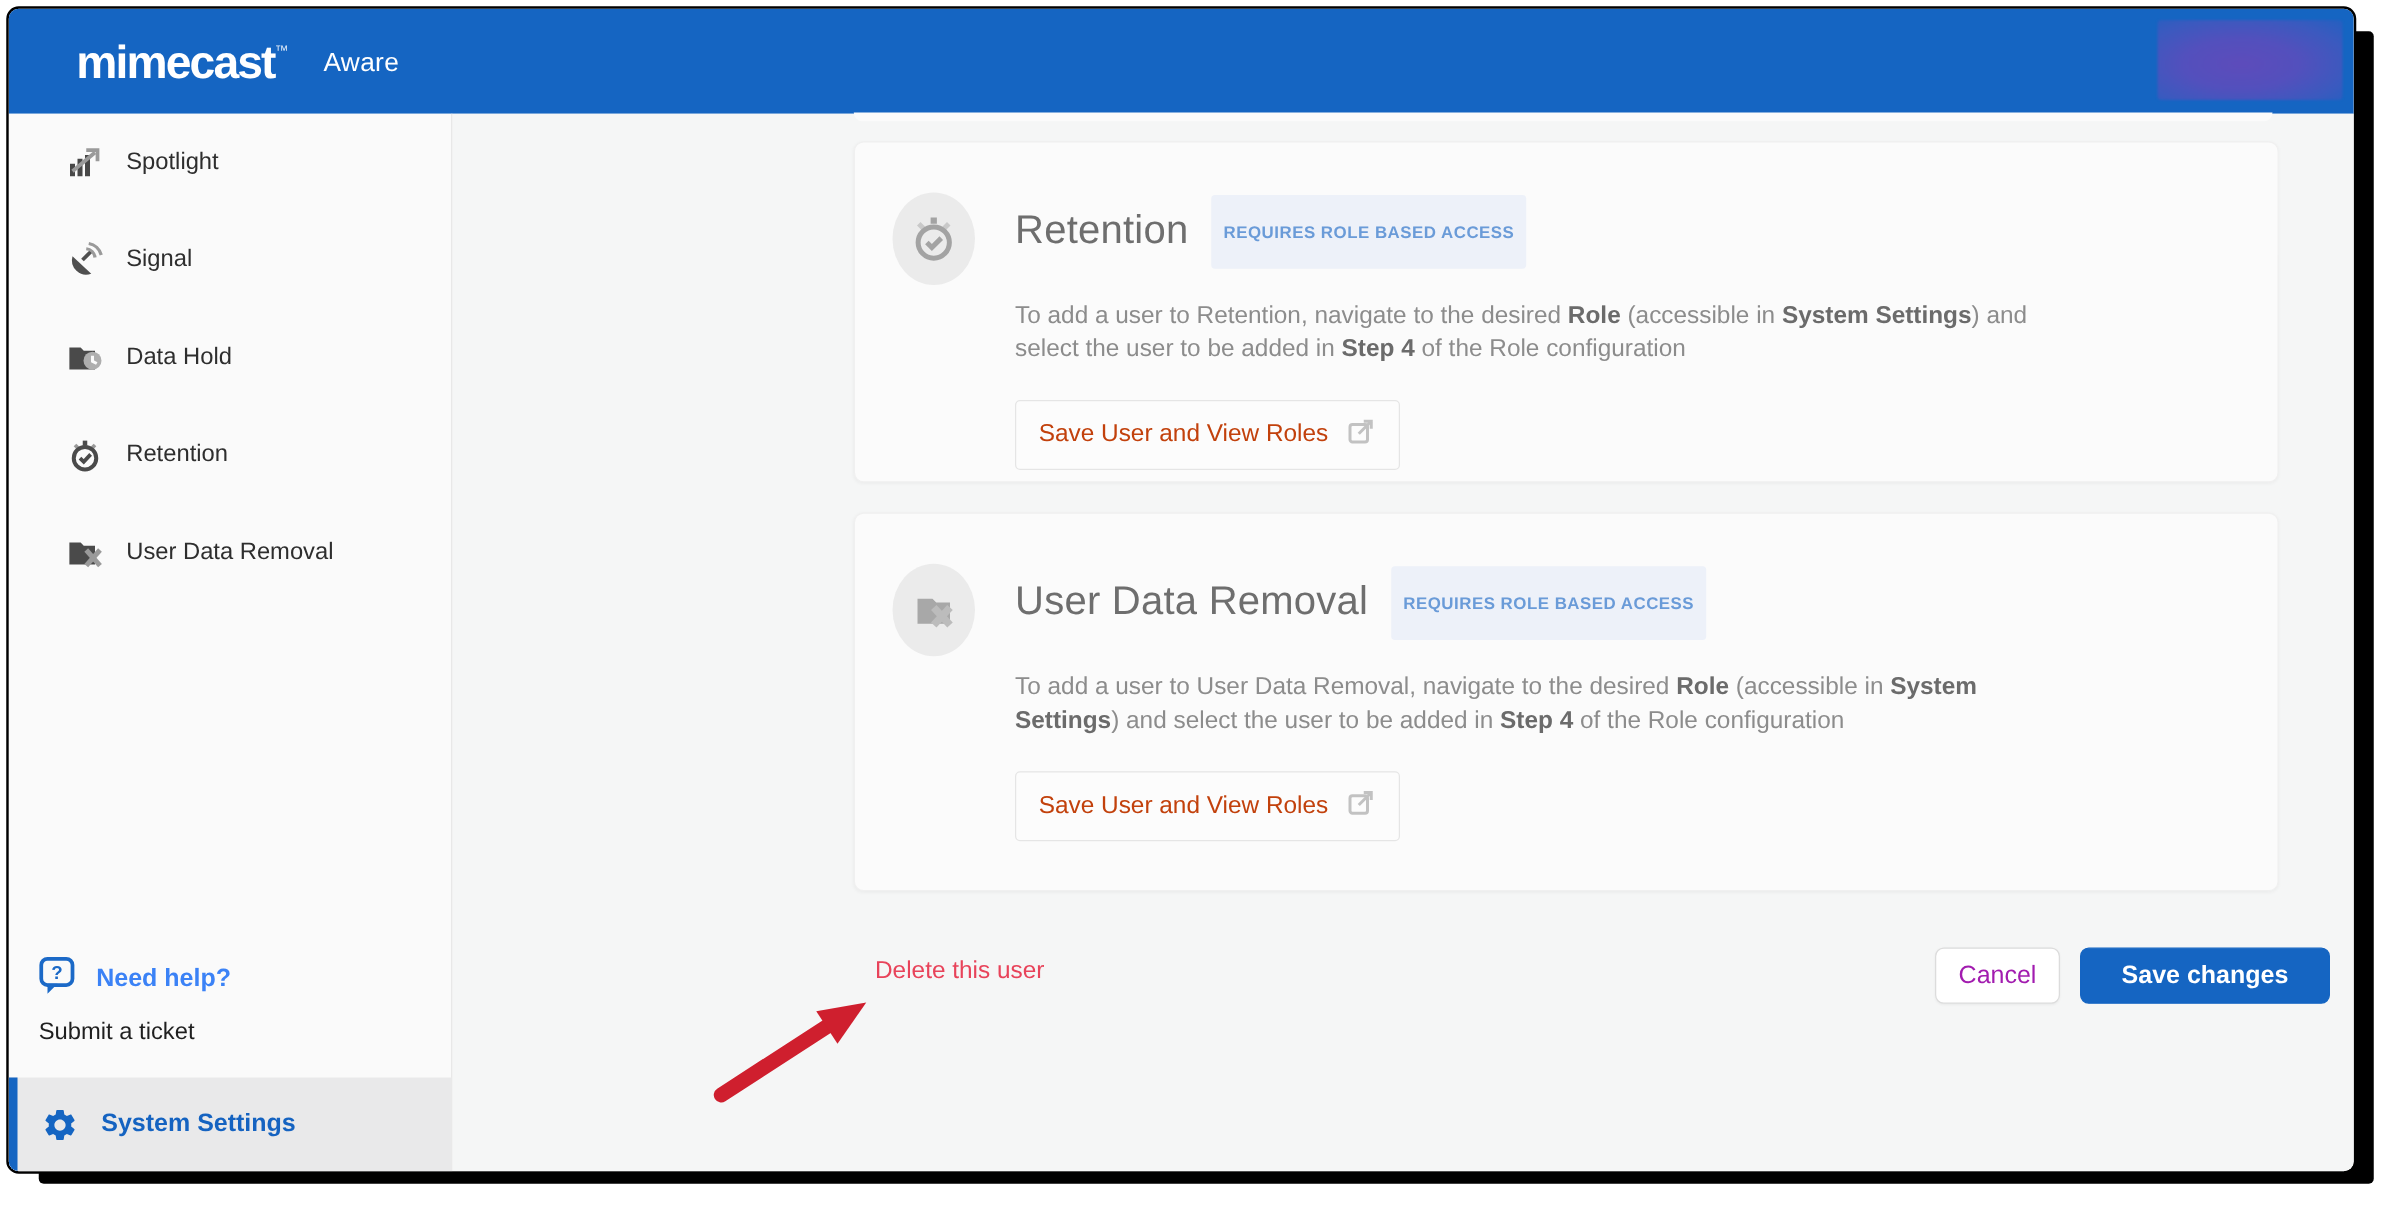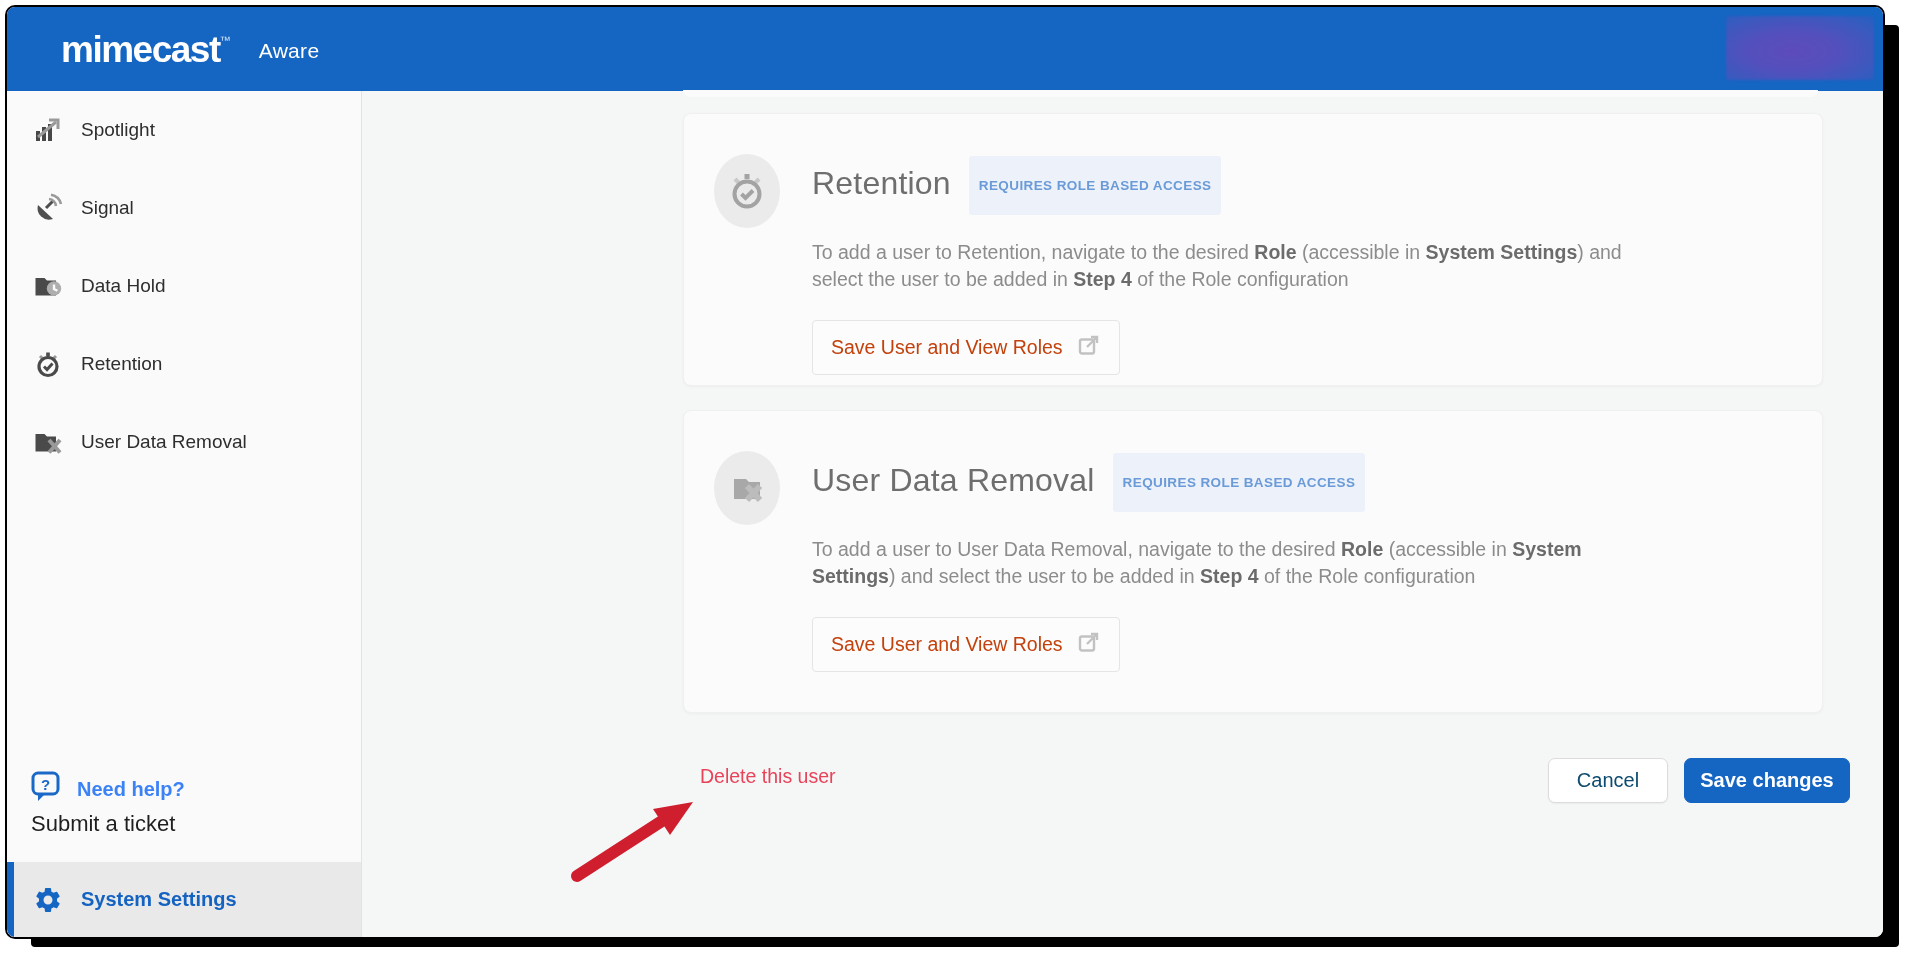--- a/index.html
+++ b/index.html
@@ -23,30 +23,30 @@
   .blur-patch {
     position:absolute; top:9px; right:9px; width:148px; height:64px; border-radius:3px;
     background:radial-gradient(ellipse at 45% 55%, #5d4cbb 0%, #5350bd 40%, #3a5abf 75%, #2360c1 100%);
     filter:blur(1px);
   }
 
   
   .app-body { display:flex; height:846px; }
 
   
-  .sidebar { position:relative; width:355px; background:#fafafa; border-right:1px solid #e2e2e2; flex:none; }
+  .sidebar { position:relative; width:355px; background:#fafafa; border-right:1px solid #e2e2e2; flex:none;padding-left:20px; }
   .nav { padding-top:0; }
   .nav-item { height:78px; display:flex; align-items:center; padding-left:25px; cursor:pointer; }
   .nav-item .ic { width:32px; height:32px; flex:none; display:flex; align-items:center; justify-content:center; }
   .nav-item .lbl { margin-left:17px; font-size:19px; color:#2e2e2e; }
 
   .help-block { position:absolute; left:0; right:0; bottom:100px; }
   .help-row { display:flex; align-items:center; padding-left:23px; height:44px; }
   .help-row .lbl { margin-left:15px; font-size:20px; font-weight:700; color:#3b82f6; }
-  .ticket-row { padding-left:24px; margin-top:0; font-size:22px; color:#1f1f1f; cursor:pointer; }
+  .ticket-row { padding-left:24px; margin-top:10px; font-size:19px; color:#1f1f1f; cursor:pointer; }
 
   .system-row {
     position:absolute; left:0; right:0; bottom:0; height:75px; background:#e9e9ea;
     display:flex; align-items:center; padding-left:25px; cursor:pointer;
   }
   .system-row .accent { position:absolute; left:0; top:0; bottom:0; width:7px; background:#1565c2; }
   .system-row .lbl { margin-left:17px; font-size:20px; font-weight:600; color:#1563c1; }
 
   
   .main { position:relative; flex:1; background:#f5f6f6; }
@@ -79,22 +79,22 @@
     margin-top:26px; display:inline-flex; align-items:center; gap:14px;
     background:#fcfcfc; border:1px solid #e5e5e5; border-radius:4px;
     padding:12px 18px; font-size:19.5px; color:#c2410c; cursor:pointer;
   }
 
   .delete-link { position:absolute; left:338px; top:674px; font-size:19.5px; color:#e8435a; cursor:pointer; }
   .annot-arrow { position:absolute; left:203px; top:699px; pointer-events:none; }
 
   .actions { position:absolute; left:1186px; top:667px; display:flex; gap:16px; }
   .btn { font-size:20px; border-radius:7px; height:45px; display:flex; align-items:center; justify-content:center; cursor:pointer; }
-  .btn.cancel { width:120px; background:#ffffff; border:1px solid #dcdcdc; color:#0c4a6e; box-shadow:0 1px 2px rgba(0,0,0,.05); }
-  .btn.save { width:166px; background:#1565c2; border:1px solid #1565c2; color:#fff; font-weight:600; }
+  .btn.cancel { width:100px; background:#ffffff; border:1px solid #dcdcdc; color:#a21caf; box-shadow:0 1px 2px rgba(0,0,0,.05); }
+  .btn.save { width:200px; background:#1565c2; border:1px solid #1565c2; color:#fff; font-weight:600; }
 </style>
 </head>
 <body>
 
 <div class="frame">
 
   <div class="header">
     <div class="brand"><span>mimecast</span><sup>™</sup></div>
     <div class="product">Aware</div>
     <div class="blur-patch"></div>

